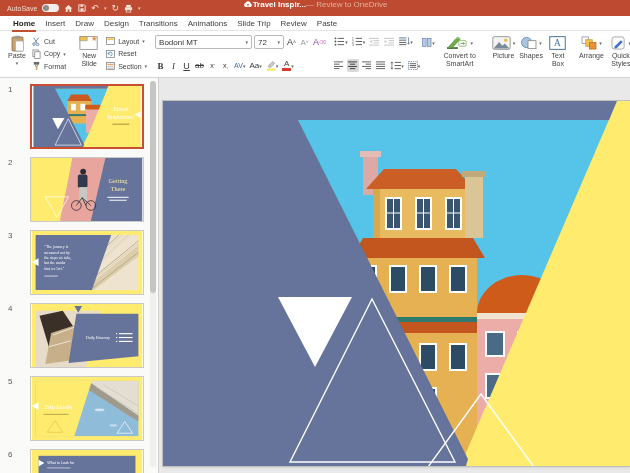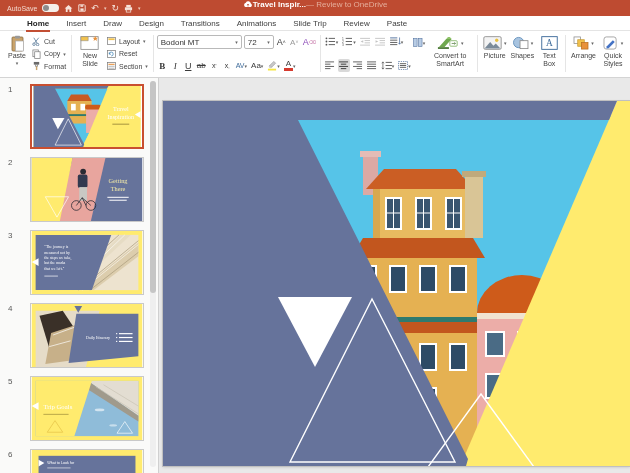--- a/index.html
+++ b/index.html
@@ -16,22 +16,22 @@
   .tb-toggle .knob { position:absolute; left:1px; top:1px; width:6px; height:6px;
                      border-radius:50%; background:#8C8C8C; }
   .tb-ic { color:#F6E3DA; font-size:9px; line-height:9px; display:inline-block; }
   .tb-caret { color:#EFC9BA; font-size:5px; }
   .tb-center { position:absolute; left:0; right:0; top:0; height:16px; display:flex;
                align-items:flex-start; justify-content:center; pointer-events:none; }
   .tb-title { color:#FFFFFF; font-size:8px; font-weight:bold; }
   .tb-status { color:#E5AE9B; font-size:8px; }
 
   
-  .tabsrow { height:15px; background:#FFFFFF; display:flex; align-items:center; gap:15px;
-             padding-left:26px; border-bottom:1px solid #E4E4E4; flex:0 0 15px; }
+  .tabsrow { height:15px; background:#FFFFFF; display:flex; align-items:center; gap:8px;
+             padding-left:12px; border-bottom:1px solid #E4E4E4; flex:0 0 15px; }
   .tab { font-size:8px; color:#404040; position:relative; padding:2px 1px; cursor:default; }
   .tab.active { font-weight:bold; color:#262626; }
   .tab.active::after { content:""; position:absolute; left:0; right:0; bottom:-2px;
                        height:2px; background:#C24E33; }
 
   
   .ribbon { height:47px; background:#FFFFFF; border-bottom:1px solid #D4D4D4;
             display:flex; align-items:stretch; padding:2px 2px 3px 4px; flex:0 0 47px; }
   .vdiv { width:1px; background:#E5E5E5; margin:2px 3px; }
   .rgroup { display:flex; align-items:stretch; }
@@ -214,21 +214,21 @@
             </svg>
           <span>Section</span>
           <span class="caret">▾</span>
         </div>
       </div>
     </div>
     <div class="vdiv"></div>
 
     <div class="rgroup stack">
       <div class="rrow">
-        <div class="combo" style="width:85px;">
+        <div class="combo" style="width:97px;">
           <span>Bodoni MT</span>
           <span class="caret">▾</span>
         </div>
         <div class="combo" style="width:30px;">
           <span>72</span>
           <span class="caret">▾</span>
         </div>
         <div class="glyphbtn">
             <span>A</span>
             <sup style="font-size:5px;">˄</sup>

